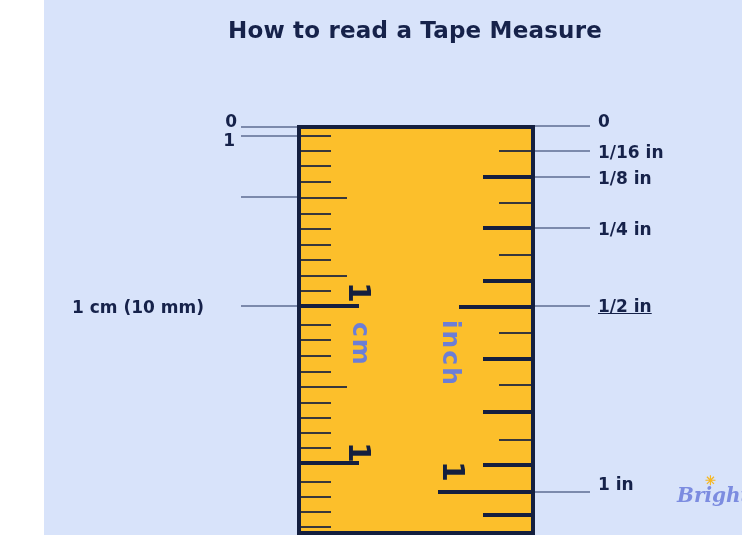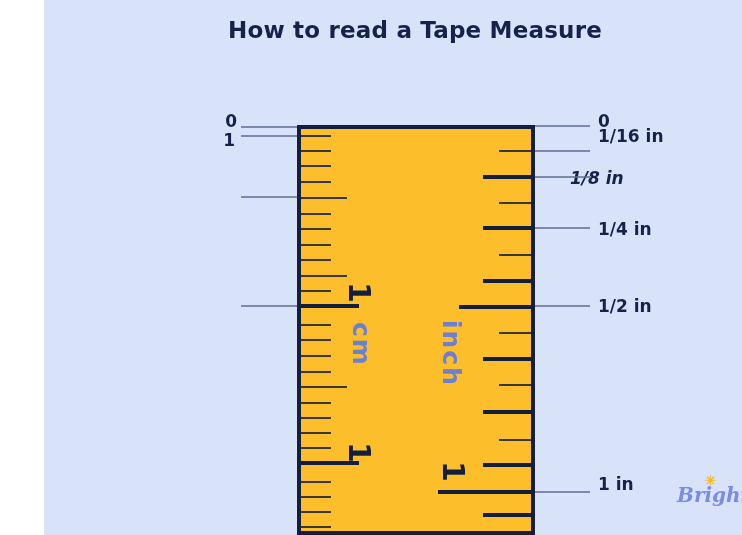--- a/index.html
+++ b/index.html
@@ -116,26 +116,27 @@
     <div class="tick" style="left: 394px; top: 490px; width: 93px; height: 4px;"></div>
     <div class="tick" style="left: 439px; top: 513px; width: 48px; height: 4px;"></div>
     <div class="digit" style="left: 305px; top: 277px;">1</div>
     <div class="digit" style="left: 305px; top: 437px;">1</div>
     <div class="digit" style="left: 399px; top: 456px;">1</div>
     <div class="lbl left-lbl" style="right: 549px; top: 110px;">0</div>
     <div class="leader" style="left: 197px; width: 56px; top: 126px;"></div>
     <div class="lbl left-lbl" style="right: 551px; top: 129px;">1</div>
     <div class="leader" style="left: 197px; width: 56px; top: 135px;"></div>
     <div class="leader" style="left: 197px; width: 56px; top: 196px;"></div>
+    <div class="lbl left-lbl" style="right: 582px; top: 296px;">1 cm (10 mm)</div>
     <div class="leader" style="left: 197px; width: 56px; top: 305px;"></div>
     <div class="lbl" style="left: 554px; top: 110px;">0</div>
     <div class="leader" style="left: 491px; width: 55px; top: 125px;"></div>
-    <div class="lbl" style="left: 554px; top: 125px;">1/16 in</div>
+    <div class="lbl" style="left: 554px; top: 141px;">1/16 in</div>
     <div class="leader" style="left: 491px; width: 55px; top: 150px;"></div>
-    <div class="lbl" style="left: 526px; top: 167px; font-style: italic;">1/8 in</div>
+    <div class="lbl" style="left: 554px; top: 167px;">1/8 in</div>
     <div class="leader" style="left: 491px; width: 55px; top: 176px;"></div>
     <div class="lbl" style="left: 554px; top: 218px;">1/4 in</div>
     <div class="leader" style="left: 491px; width: 55px; top: 227px;"></div>
-    <div class="lbl" style="left: 554px; top: 295px;">1/2 in</div>
+    <div class="lbl" style="left: 554px; top: 295px; text-decoration: underline;">1/2 in</div>
     <div class="leader" style="left: 491px; width: 55px; top: 305px;"></div>
     <div class="lbl" style="left: 554px; top: 473px;">1 in</div>
     <div class="leader" style="left: 491px; width: 55px; top: 491px;"></div>
   </div>
 
 </body></html>

